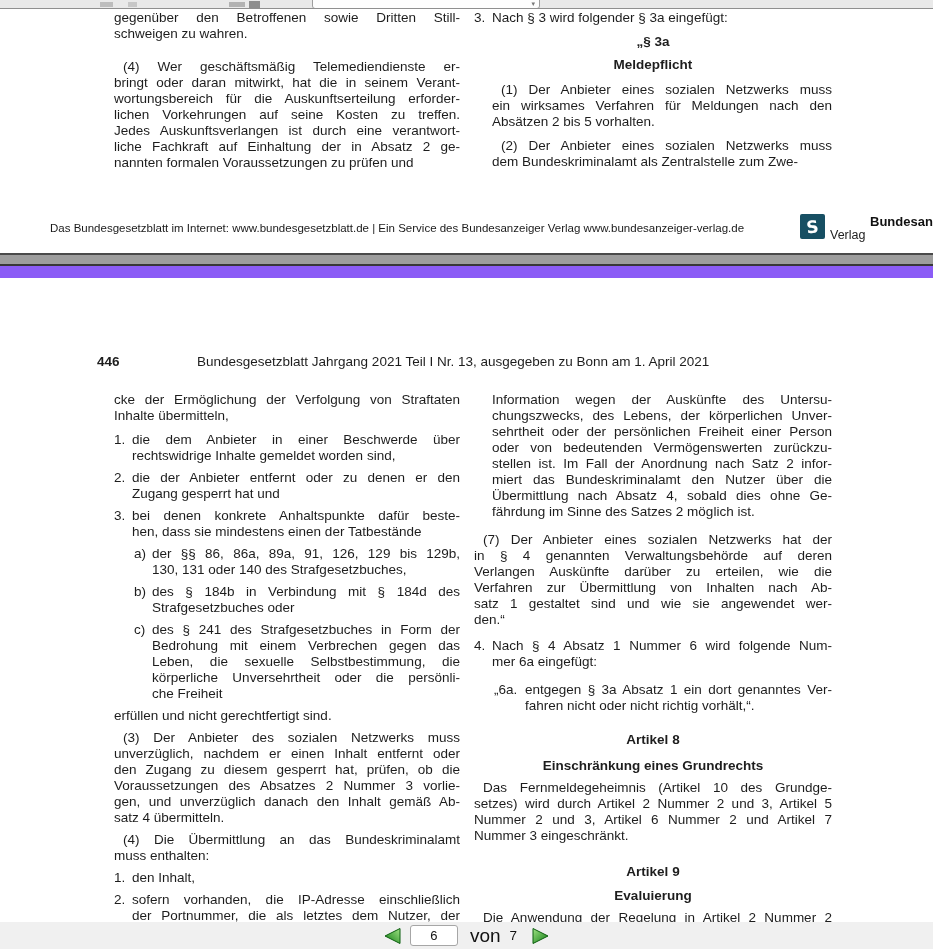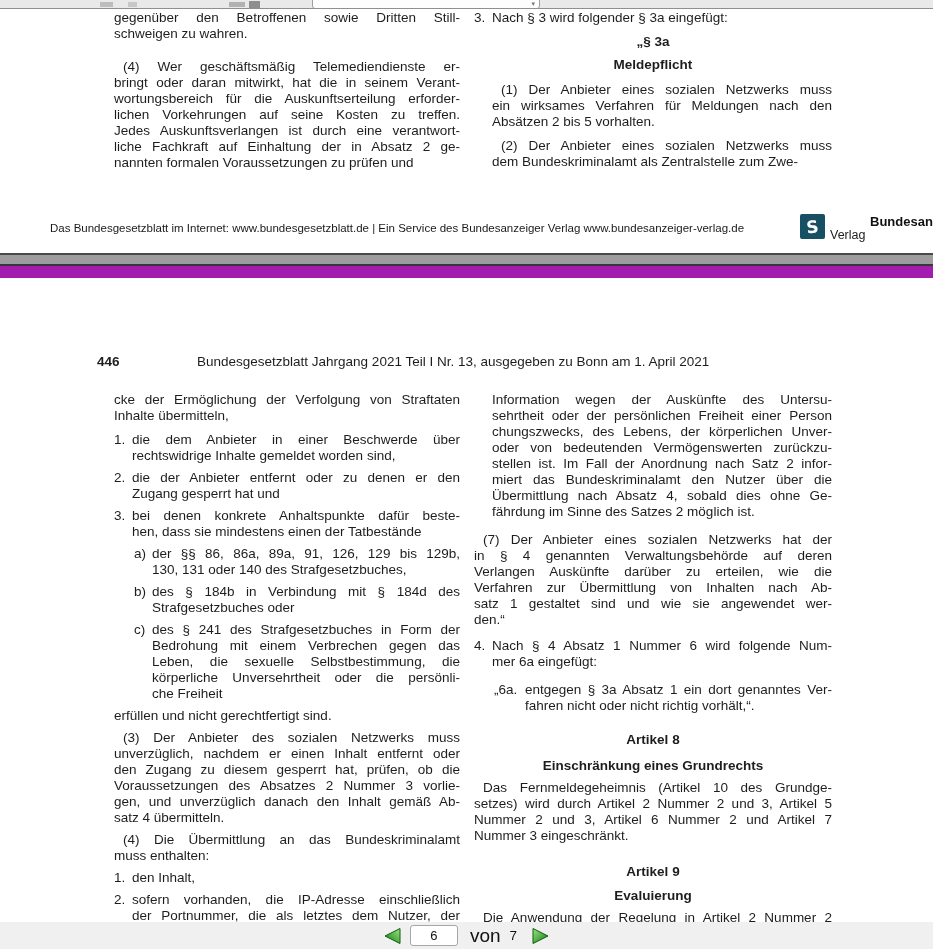--- a/index.html
+++ b/index.html
@@ -1,16 +1,16 @@
 <!DOCTYPE html>
 <html><head>
 <meta charset="utf-8">
 <style>
   html,body{margin:0;padding:0;background:#fff;}
-  #screen{position:relative;width:933px;height:949px;overflow:hidden;background:#a21caf;
+  #screen{position:relative;width:933px;height:949px;overflow:hidden;background:#8b5cf6;
           font-family:"Liberation Sans",sans-serif;color:#1d1d1d;}
 
   
   #toolbar-fragment{position:absolute;top:0;left:0;width:933px;height:8px;
     background:#e9e9e9;border-bottom:1px solid #8f8f8f;overflow:hidden;}
   .tb-frag{position:absolute;top:2px;background:#bdbdbd;height:5px;}
   #tb-frag-a{left:100px;width:13px;}
   #tb-frag-b{left:128px;width:9px;background:#c7c7c7;}
   #tb-frag-c{left:229px;width:16px;background:#b2b2b2;}
   #tb-frag-d{left:249px;width:11px;height:7px;top:1px;background:#8e8e8e;}
@@ -231,22 +231,22 @@
             <div class="ln">sofern vorhanden, die IP-Adresse einschließlich</div>
             <div class="ln">der Portnummer, die als letztes dem Nutzer, der</div>
             <div class="ln last">den Inhalt mit anderen Nutzern geteilt oder der</div>
           </div>
         </div>
       </div>
     <div class="textcol" id="p2-right">
         <div class="blk ind1" style="margin-top: 0px;">
           <div class="body">
             <div class="ln">Information wegen der Auskünfte des Untersu-</div>
+            <div class="ln">chungszwecks, des Lebens, der körperlichen Unver-</div>
             <div class="ln">sehrtheit oder der persönlichen Freiheit einer Person</div>
-            <div class="ln">chungszwecks, des Lebens, der körperlichen Unver-</div>
             <div class="ln">oder von bedeutenden Vermögenswerten zurückzu-</div>
             <div class="ln">stellen ist. Im Fall der Anordnung nach Satz 2 infor-</div>
             <div class="ln">miert das Bundeskriminalamt den Nutzer über die</div>
             <div class="ln">Übermittlung nach Absatz 4, sobald dies ohne Ge-</div>
             <div class="ln last">fährdung im Sinne des Satzes 2 möglich ist.</div>
           </div>
         </div>
         <div class="blk" style="margin-top: 12px;">
           <div class="body findent">
             <div class="ln">(7) Der Anbieter eines sozialen Netzwerks hat der</div>

